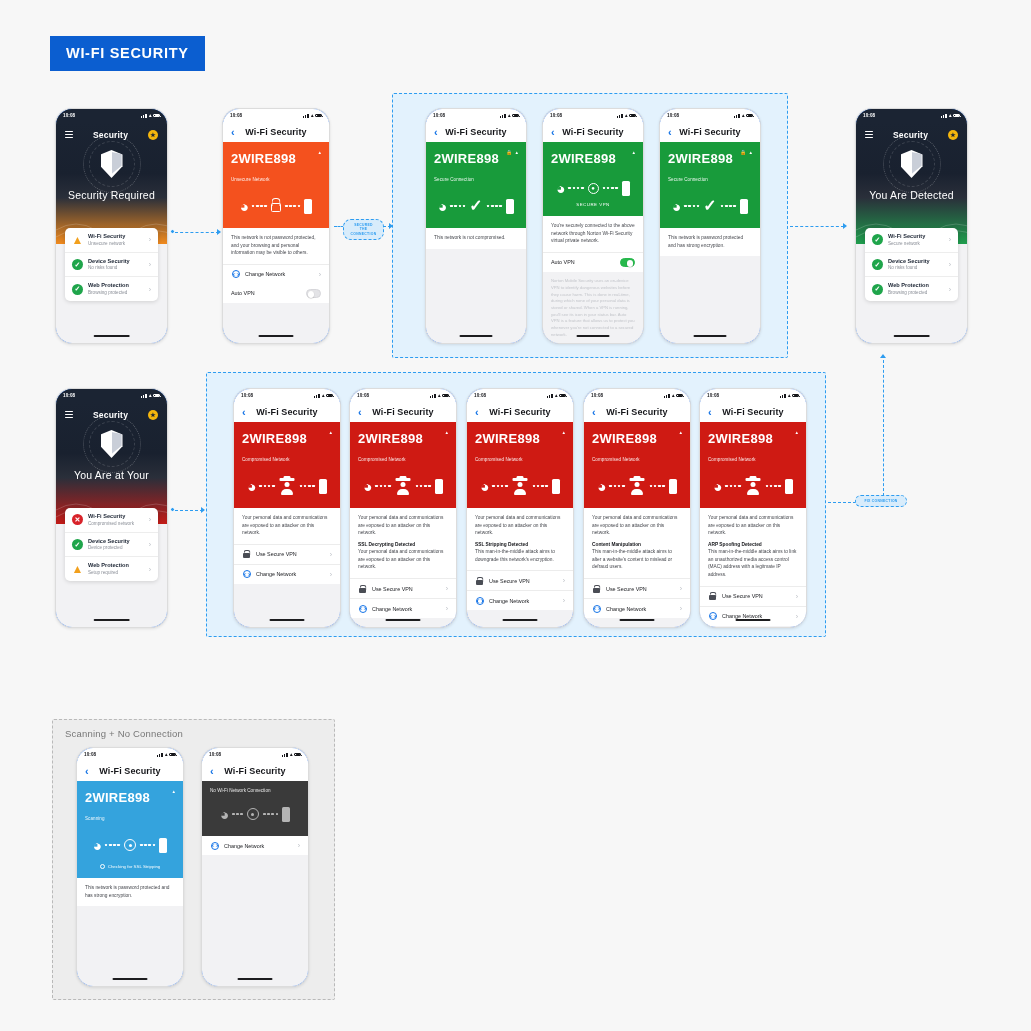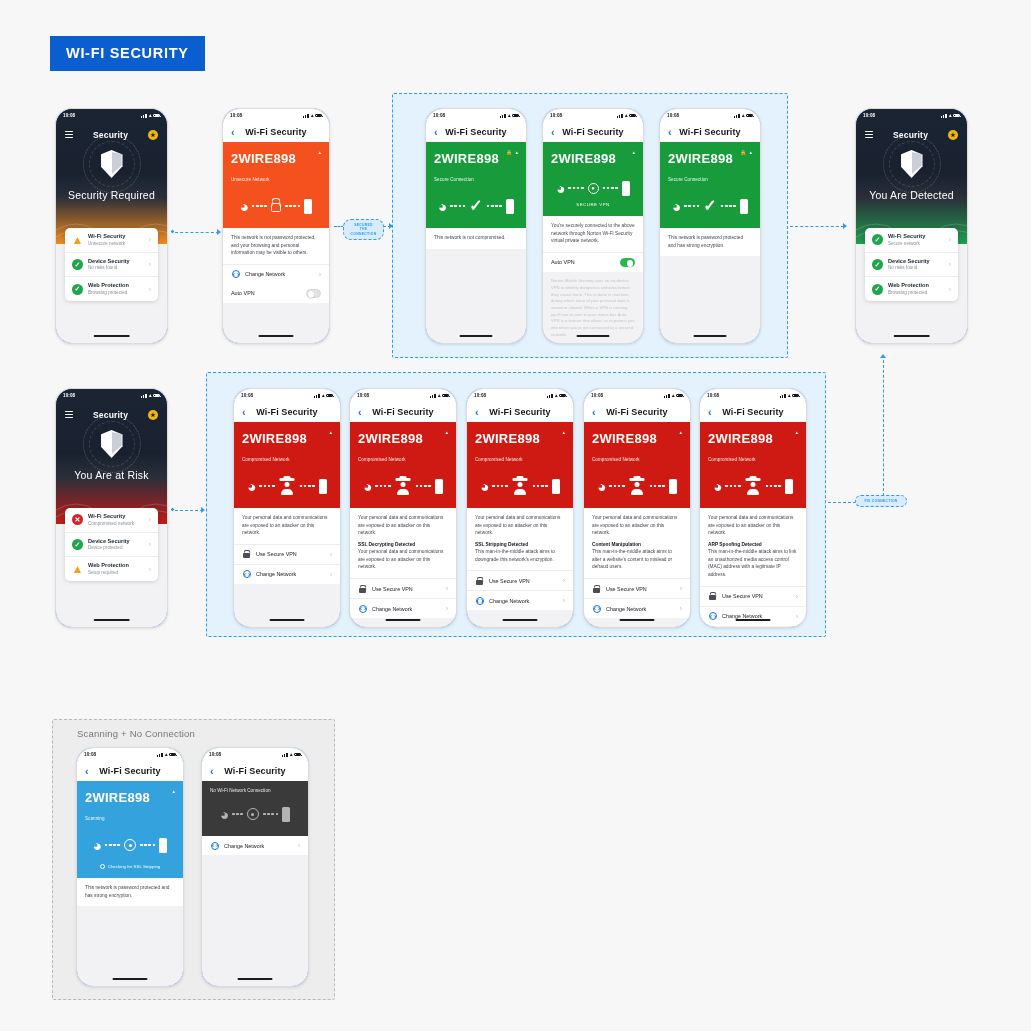--- a/index.html
+++ b/index.html
@@ -25,21 +25,21 @@
     position:absolute;
     border:1.6px dashed #2d9cf0;
     background:#e3f2fd;
     border-radius:2px;
   }
   .group-box.gray{
     border:1.5px dashed #b9b9b9;
     background:#ededed;
   }
   .group-label{
-    position:absolute; left:24px; top:8px;
+    position:absolute; left:12px; top:8px;
     font-size:9.5px; color:#777; letter-spacing:.2px;
   }
 
   
   .phone{
     position:absolute;
     background:#3b82f6;
     border:1.2px solid #dcdcdc;
     border-radius:17px;
     overflow:hidden;
@@ -706,21 +706,21 @@
               <i></i>
             </span>
           <span class="dash-title">Security</span>
           <span class="badge-circ">★</span>
         </div>
         <div class="shield-wrap">
           <span class="ring"></span>
             <span class="ring r2"></span>
           <span class="shield"></span>
         </div>
-        <div class="dash-status">You Are at Risk</div>
+        <div class="dash-status">You Are at Your</div>
         <svg class="wave" viewBox="0 0 120 34" preserveAspectRatio="none">
           <path d="M0 20 Q20 8 40 20 T80 20 T120 20" fill="none" stroke="#fff" stroke-width=".6"></path>
           <path d="M0 27 Q20 14 40 27 T80 27 T120 27" fill="none" stroke="#fff" stroke-width=".6"></path>
         </svg>
       </div>
       <div class="dash-card">
         <div class="drow">
           <span class="dicon red">✕</span>
           <span class="dtxt">
               <b>Wi-Fi Security</b>

